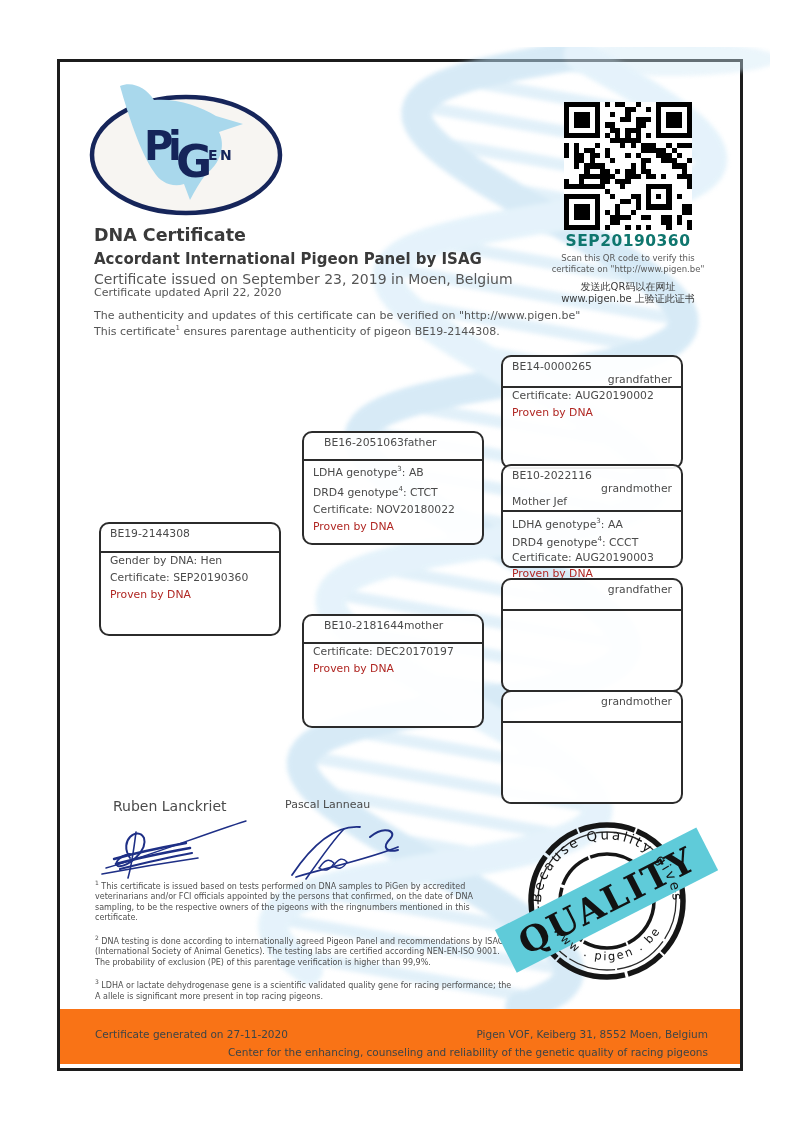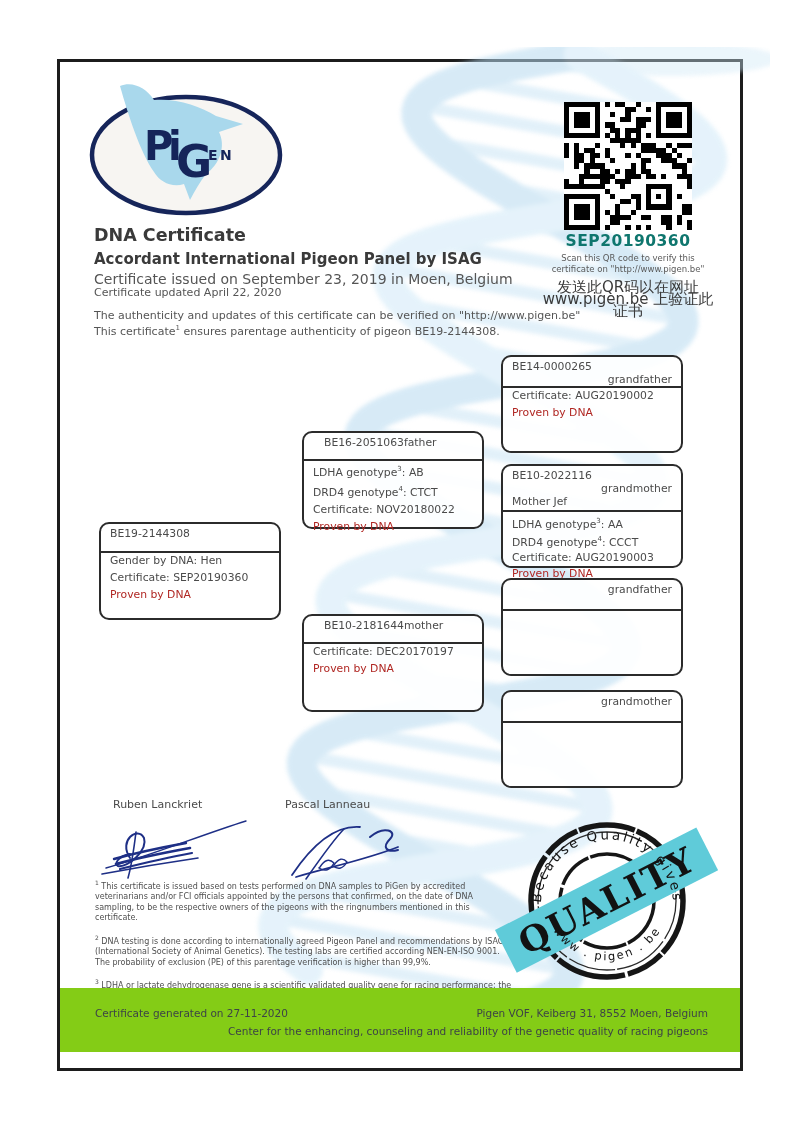--- a/index.html
+++ b/index.html
@@ -11,67 +11,67 @@
   .watermark{z-index:1;pointer-events:none;opacity:.55;}
 
   
   .logo{left:28px;top:18px;width:210px;height:150px;}
 
   
   .qr-block{left:482px;top:40px;width:172px;text-align:center;}
   .qr-svg{width:128px;height:128px;display:block;margin:0 auto;shape-rendering:crispEdges;}
   .qr-id{margin-top:2px;font-size:15.5px;font-weight:bold;color:#0f766e;letter-spacing:.5px;}
   .qr-cap{font-size:8.5px;color:#5a5a5a;line-height:10.5px;margin-top:3px;}
-  .qr-zh{font-size:15px;color:#3a3a3a;line-height:12px;margin-top:7px;}
+  .qr-zh{font-size:10px;color:#3a3a3a;line-height:12px;margin-top:7px;}
 
   
   .title{left:34px;top:163px;font-size:17.5px;font-weight:bold;color:#3a3a3a;}
   .subtitle{left:34px;top:188px;font-size:15px;font-weight:bold;color:#3a3a3a;}
   .line-issued{left:34px;top:209px;font-size:14px;color:#555;}
   .line-updated{left:34px;top:224px;font-size:11px;color:#555;}
   .line-verify{left:34px;top:247px;font-size:11px;color:#555;}
   .line-ensures{left:34px;top:262px;font-size:11px;color:#555;}
   sup{font-size:7px;}
 
   
-  .pbox{width:182px;height:98px;border:2px solid #2b2b2b;border-radius:10px;
+  .pbox{width:182px;height:114px;border:2px solid #2b2b2b;border-radius:10px;
         background:rgba(255,255,255,.92);font-size:10.8px;color:#4a4a4a;box-sizing:border-box;}
   .pb-head{border-bottom:2px solid #2b2b2b;padding:3px 9px 0 9px;line-height:13px;}
   .pb-head-inline{display:flex;height:23px;padding-left:20px;}
   .pb-head-ring{height:24px;}
   .pb-head-two{height:26px;}
   .pb-head-three{height:41px;}
   .pb-rel-r{display:block;text-align:right;}
   .pb-body{padding:0 9px 0 9px;line-height:16.8px;}
   .pb-body-tight{padding-top:2px;line-height:15.6px;}
   .proven{color:#b02622;font-weight:normal;}
   .box-gf1{left:441px;top:293px;}
   .box-father{left:242px;top:369px;}
   .box-gm1{left:441px;top:402px;height:104px;}
   .box-subject{left:39px;top:460px;}
   .box-gf2{left:441px;top:516px;}
   .box-mother{left:242px;top:552px;}
   .box-gm2{left:441px;top:628px;}
 
   
-  .sig-name-1{left:53px;top:736px;font-size:11px;color:#4a4a4a;}
+  .sig-name-1{left:53px;top:736px;font-size:14px;color:#4a4a4a;}
   .sig-name-2{left:225px;top:736px;font-size:11px;color:#4a4a4a;}
   .sig-svg-1{left:34px;top:752px;width:160px;height:70px;}
   .sig-svg-2{left:226px;top:755px;width:122px;height:68px;}
 
   
   .footnotes{left:35px;top:816px;width:418px;font-size:8px;line-height:10.6px;color:#4f4f4f;}
   .footnotes p{margin:0 0 9px 0;}
   .footnotes sup{font-size:6px;}
 
   
   .stamp{left:458px;top:750px;width:178px;height:178px;}
 
   
-  .footer{left:0;bottom:16px;width:100%;height:64px;background:#84cc16;font-size:10.5px;color:#3d4446;}
+  .footer{left:0;bottom:4px;width:100%;height:55px;background:#f97316;font-size:10.5px;color:#3d4446;}
   .footer .f-generated{position:absolute;left:35px;top:19px;}
   .footer .f-address{position:absolute;right:32px;top:19px;text-align:right;}
   .footer .f-tagline{position:absolute;right:32px;top:37px;}
 </style>
 </head>
 <body>
 
 <div class="canvas">
   <div class="doc">
 

